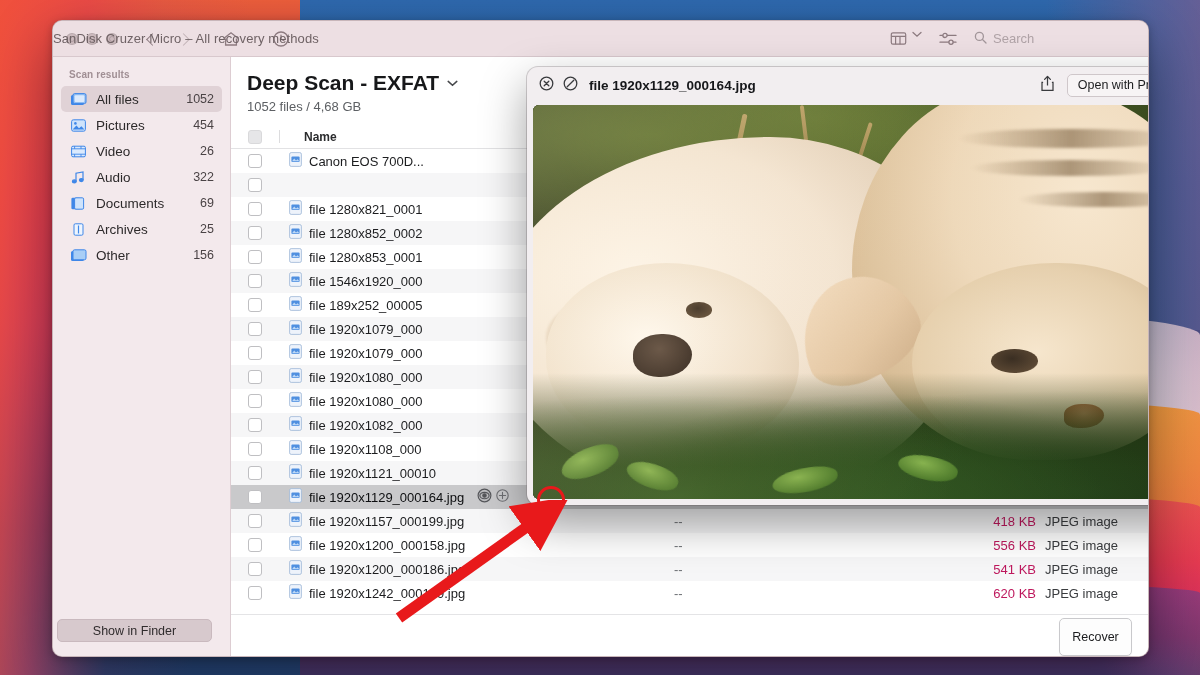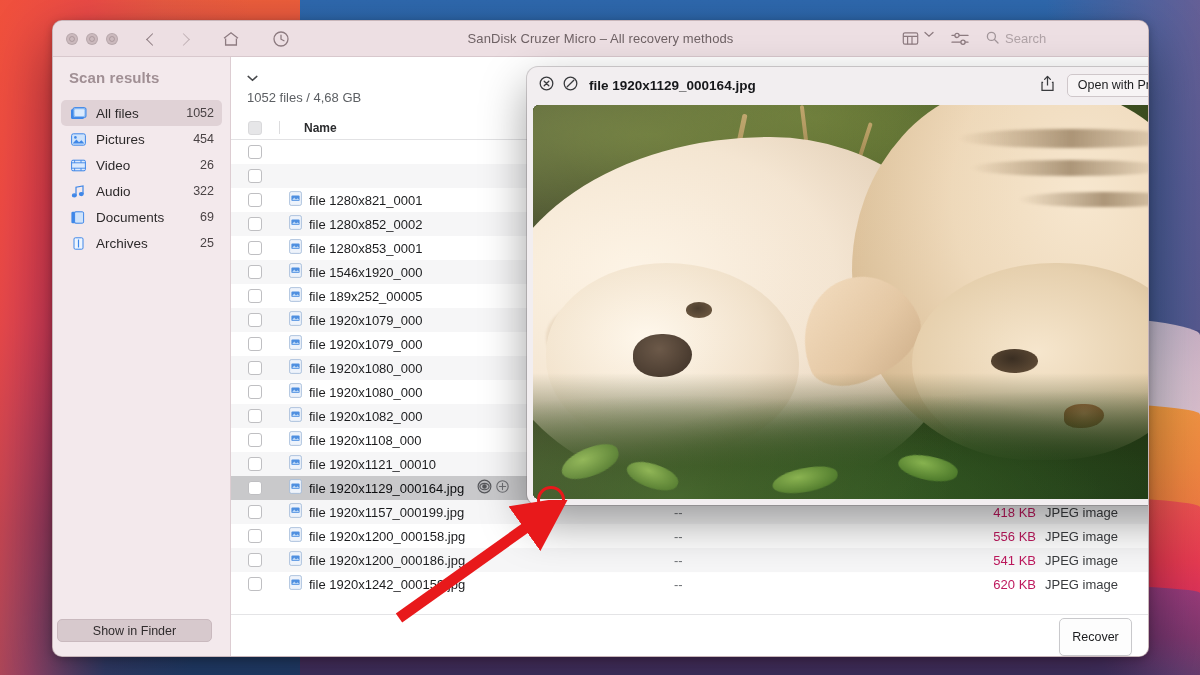--- a/index.html
+++ b/index.html
@@ -70,39 +70,39 @@
   .nav-btns { display: flex; gap: 22px; margin-left: 30px; color: #8d7b80; }
   .chev { width: 9px; height: 9px; border-right: 1.6px solid #8d7b80;
           border-bottom: 1.6px solid #8d7b80; display: inline-block; }
   .chev.left  { transform: rotate(135deg); }
   .chev.right { transform: rotate(-45deg); }
   .chev.fade  { opacity: .45; }
   .tb-icon { color: #8d7b80; display:flex; align-items:center; justify-content:center; }
   #home-btn { margin-left: 34px; }
   #rescan-btn { margin-left: 32px; }
   #win-title {
-    position: absolute; left: 0; right: 0; text-align: center;
+    position: absolute; left: 0; right: 0; text-align: left;
     font-size: 13px; color: #6f6265; letter-spacing: .1px; pointer-events: none;
   }
   .tb-right { margin-left: auto; display: flex; align-items: flex-start;
-              padding-right: 14px; gap: 16px; }
+              padding-right: 26px; gap: 16px; }
   #search-box { display: flex; align-items: center; gap: 6px; width: 148px;
                 color: #a2969a; font-size: 13px; }
   #search-field { background: transparent; border: none; outline: none;
                   font-size: 13px; color: #7c6e72; width: 105px;
                   font-family: "Liberation Sans", sans-serif; }
   #search-field::placeholder { color: #b0a3a7; }
 
   
   #win-body { display: flex; height: 601px; }
 
   
   #sidebar { width: 178px; background: #f3e9ec; border-right: 1px solid #ddcdd2;
              display: flex; flex-direction: column; }
-  #sidebar-title { font-size: 15px; color: #a08f94; padding: 12px 0 14px 16px;
+  #sidebar-title { font-size: 10px; color: #a08f94; padding: 12px 0 6px 16px;
                    font-weight: 600; letter-spacing: .1px; }
   .side-item { display: flex; align-items: center; height: 26px; margin: 0 8px;
                padding: 0 8px 0 9px; border-radius: 5px; gap: 9px; font-size: 13.5px;
                color: #2d2a2b; }
   .side-item.active { background: #e0d2d6; }
   .side-count { margin-left: auto; font-size: 12.5px; color: #4a4345; }
   .side-icon { width: 17px; height: 15px; flex: 0 0 17px; display:flex;
                align-items:center; justify-content:center; }
   #show-finder-wrap { margin-top: auto; padding: 0 14px 16px 0; display: flex;
                       justify-content: center; }
@@ -396,29 +396,40 @@
           <span class="side-icon">
             <svg width="17" height="15" viewBox="0 0 17 15">
               <rect x="4" y="1.8" width="9" height="11.4" rx="1.3" fill="#eef5fe" stroke="#3f87e8"></rect>
               <path d="M8.5 3.4v8.2" stroke="#3f87e8" stroke-width="1.2"></path>
             </svg>
           </span>
           <span>Archives</span>
           <span class="side-count">25</span>
         </div>
 
+        <div class="side-item">
+          <span class="side-icon">
+            <svg width="17" height="15" viewBox="0 0 17 15">
+              <rect x="1" y="3" width="13" height="10" rx="1.6" fill="#3f87e8"></rect>
+              <rect x="3" y="1.8" width="13" height="10" rx="1.6" fill="#a8cef6" stroke="#3f87e8"></rect>
+            </svg>
+          </span>
+          <span>Other</span>
+          <span class="side-count">156</span>
+        </div>
 
         <div id="show-finder-wrap">
           <button id="show-finder-btn">Show in Finder</button>
         </div>
       </div>
 
       <div id="main">
         <div id="main-head">
           <div id="scan-title">
+            <span>Deep Scan - EXFAT</span>
             <span class="dd">
               <svg width="11" height="7" viewBox="0 0 11 7" fill="none" stroke="#46484b" stroke-width="1.5">
                 <path d="M1.2 1.4 5.5 5.3 9.8 1.4" stroke-linecap="round"></path>
               </svg>
             </span>
           </div>
           <div id="scan-sub">1052 files / 4,68 GB</div>
         </div>
 
         <div id="col-head">
@@ -426,20 +437,28 @@
             <div id="head-cb"></div>
           </div>
           <div class="col-sep"></div>
           <div class="name-cell">Name</div>
         </div>
 
         <div id="rows">
             <div class="row">
               <div class="cb-cell">
                 <div class="cb"></div>
+              </div>
+              <div class="name-cell">
+                <span><svg class="file-ico" viewBox="0 0 13 15">
+                    <rect x="0.6" y="0.6" width="11.8" height="13.8" rx="1.6" fill="#eef3fb" stroke="#9db6d6" stroke-width=".8"></rect>
+                    <rect x="2.4" y="4.4" width="8.2" height="5.6" rx="1" fill="#4f8fe0"></rect>
+                    <path d="M3 9.2 5.2 6.6 7 8.6l1.6-1.4 1.8 2z" fill="#bcd8f7"></path>
+                  </svg></span>
+                <span class="name-label">Canon EOS 700D...</span>
               </div>
               <div class="date-cell"></div>
               <div class="size-cell"></div>
               <div class="type-cell"></div>
             </div>
             <div class="row odd">
               <div class="cb-cell">
                 <div class="cb"></div>
               </div>
               <div class="date-cell"></div>

